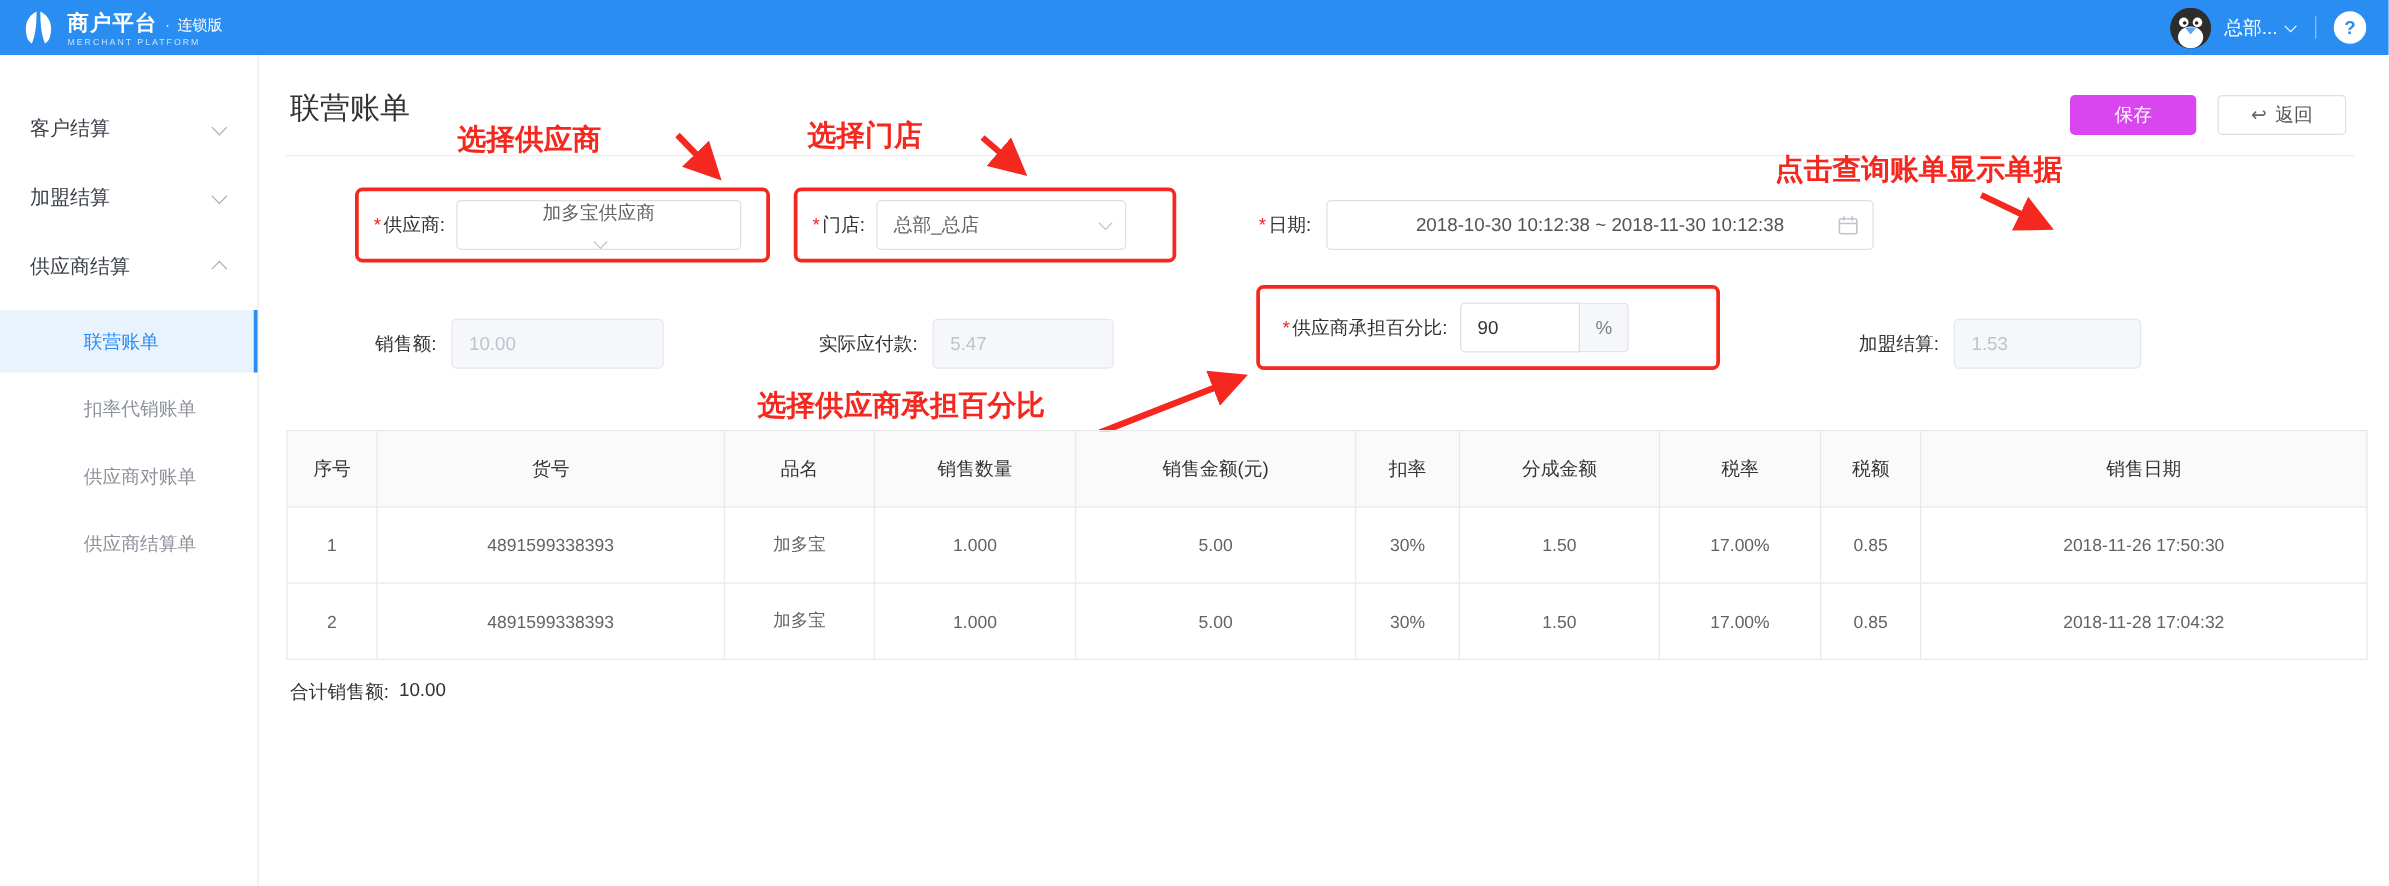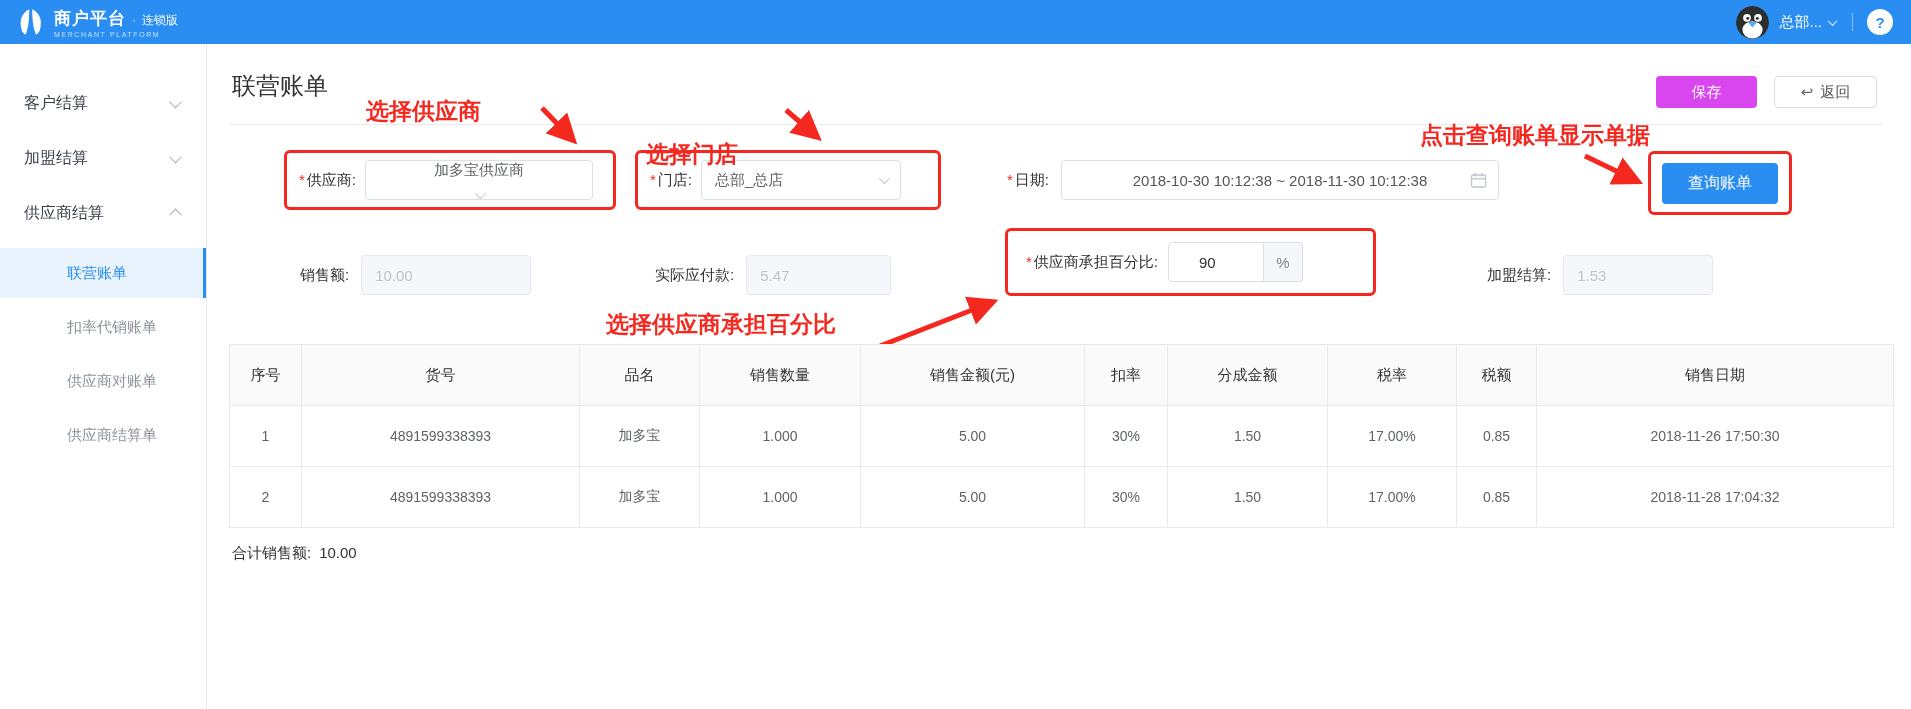--- a/index.html
+++ b/index.html
@@ -63,27 +63,27 @@
   .date-input { position:relative; width:438px; height:40px; border:1px solid #dcdfe6; border-radius:4px; display:flex; align-items:center; justify-content:center; font-size:15px; color:#555; cursor:pointer; }
   .cal-icon { position:absolute; right:11px; top:11px; }
   .btn-query { width:116px; height:41px; background:#2a8df2; color:#fff; border-radius:4px; font-size:16px; display:flex; align-items:center; justify-content:center; cursor:pointer; }
 
   .f-group { position:absolute; top:203px; height:56px; display:flex; align-items:center; gap:12px; }
   .fg-sales { left:93px; } .fg-payable { left:448px; } .fg-tax { left:1280px; }
   .input { height:40px; border:1px solid #dcdfe6; border-radius:4px; font-size:15px; color:#333; padding:0 13px; font-family:inherit; background:#fff; }
   .input:disabled { background:#f5f7fa; color:#c0c4cc; border-color:#e4e7ed; }
   .w170 { width:170px; } .w145 { width:145px; } .w150 { width:150px; }
   .pct-group { display:flex; height:40px; }
-  .pct-input { width:96px; border:1px solid #dcdfe6; border-radius:4px 0 0 4px; padding:0 30px; font-size:15px; color:#333; font-family:inherit; }
+  .pct-input { width:96px; border:1px solid #dcdfe6; border-radius:4px 0 0 4px; padding:0 13px; font-size:15px; color:#333; font-family:inherit; }
   .pct-addon { width:39px; border:1px solid #dcdfe6; border-left:none; border-radius:0 4px 4px 0; background:#f5f7fa; color:#7e8288; font-size:15px; display:flex; align-items:center; justify-content:center; }
 
   
   .anno { position:absolute; color:#f5281f; font-weight:bold; font-size:23px; white-space:nowrap; }
   .anno-supplier { left:159px; top:52px; }
-  .anno-store { left:439px; top:49px;margin-top:46px; }
+  .anno-store { left:439px; top:49px; }
   .anno-query { left:1213px; top:76px; }
   .anno-pct { left:399px; top:265px; }
   .arrow-overlay { position:absolute; left:0; top:0; pointer-events:none; }
 
   
   .bill-table { position:absolute; left:22px; top:300px; width:1664px; border-collapse:collapse; table-layout:fixed; }
   .bill-table th, .bill-table td { border:1px solid #e9e9e9; height:61px; text-align:center; font-weight:400; }
   .bill-table th { background:#fafafa; color:#333; font-size:15px; }
   .bill-table td { color:#5f6368; font-size:14px; }
   .total-line { position:absolute; left:25px; top:500px; font-size:15px; color:#333; display:flex; gap:8px; }
@@ -185,23 +185,20 @@
         <span>2018-10-30 10:12:38 ~ 2018-11-30 10:12:38</span>
         <svg class="cal-icon" width="17" height="17" viewBox="0 0 17 17">
           <rect x="1.5" y="3" width="14" height="12" rx="1.5" fill="none" stroke="#c0c4cc" stroke-width="1.3"></rect>
           <line x1="1.5" y1="6.8" x2="15.5" y2="6.8" stroke="#c0c4cc" stroke-width="1.3"></line>
           <line x1="5.2" y1="1" x2="5.2" y2="4.5" stroke="#c0c4cc" stroke-width="1.3"></line>
           <line x1="11.8" y1="1" x2="11.8" y2="4.5" stroke="#c0c4cc" stroke-width="1.3"></line>
         </svg>
       </div>
     </div>
 
-    <div class="hl hl-query">
-      <div class="btn-query">查询账单</div>
-    </div>
 
     <div class="f-group fg-sales">
       <span class="f-label">销售额:</span>
       <input class="input w170" disabled="" value="10.00" style="">
     </div>
 
     <div class="f-group fg-payable">
       <span class="f-label">实际应付款:</span>
       <input class="input w145" disabled="" value="5.47" style="">
     </div>

